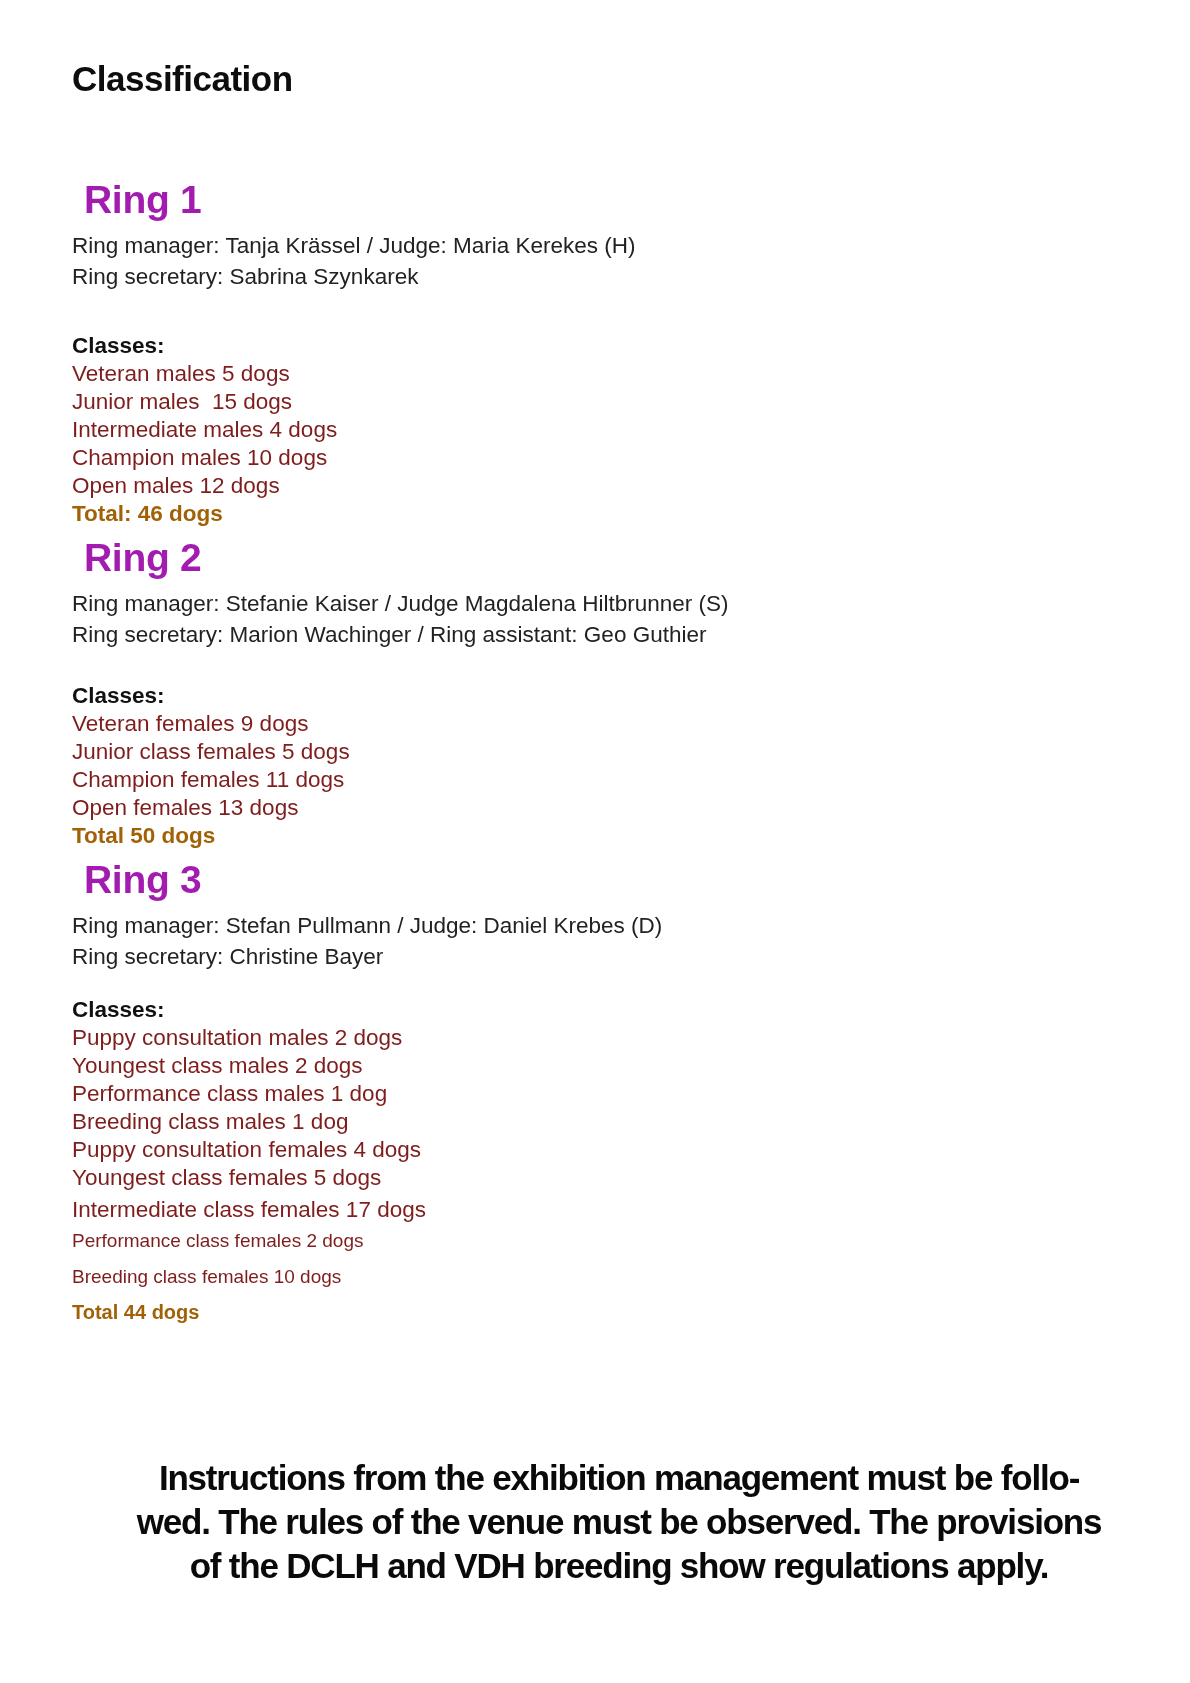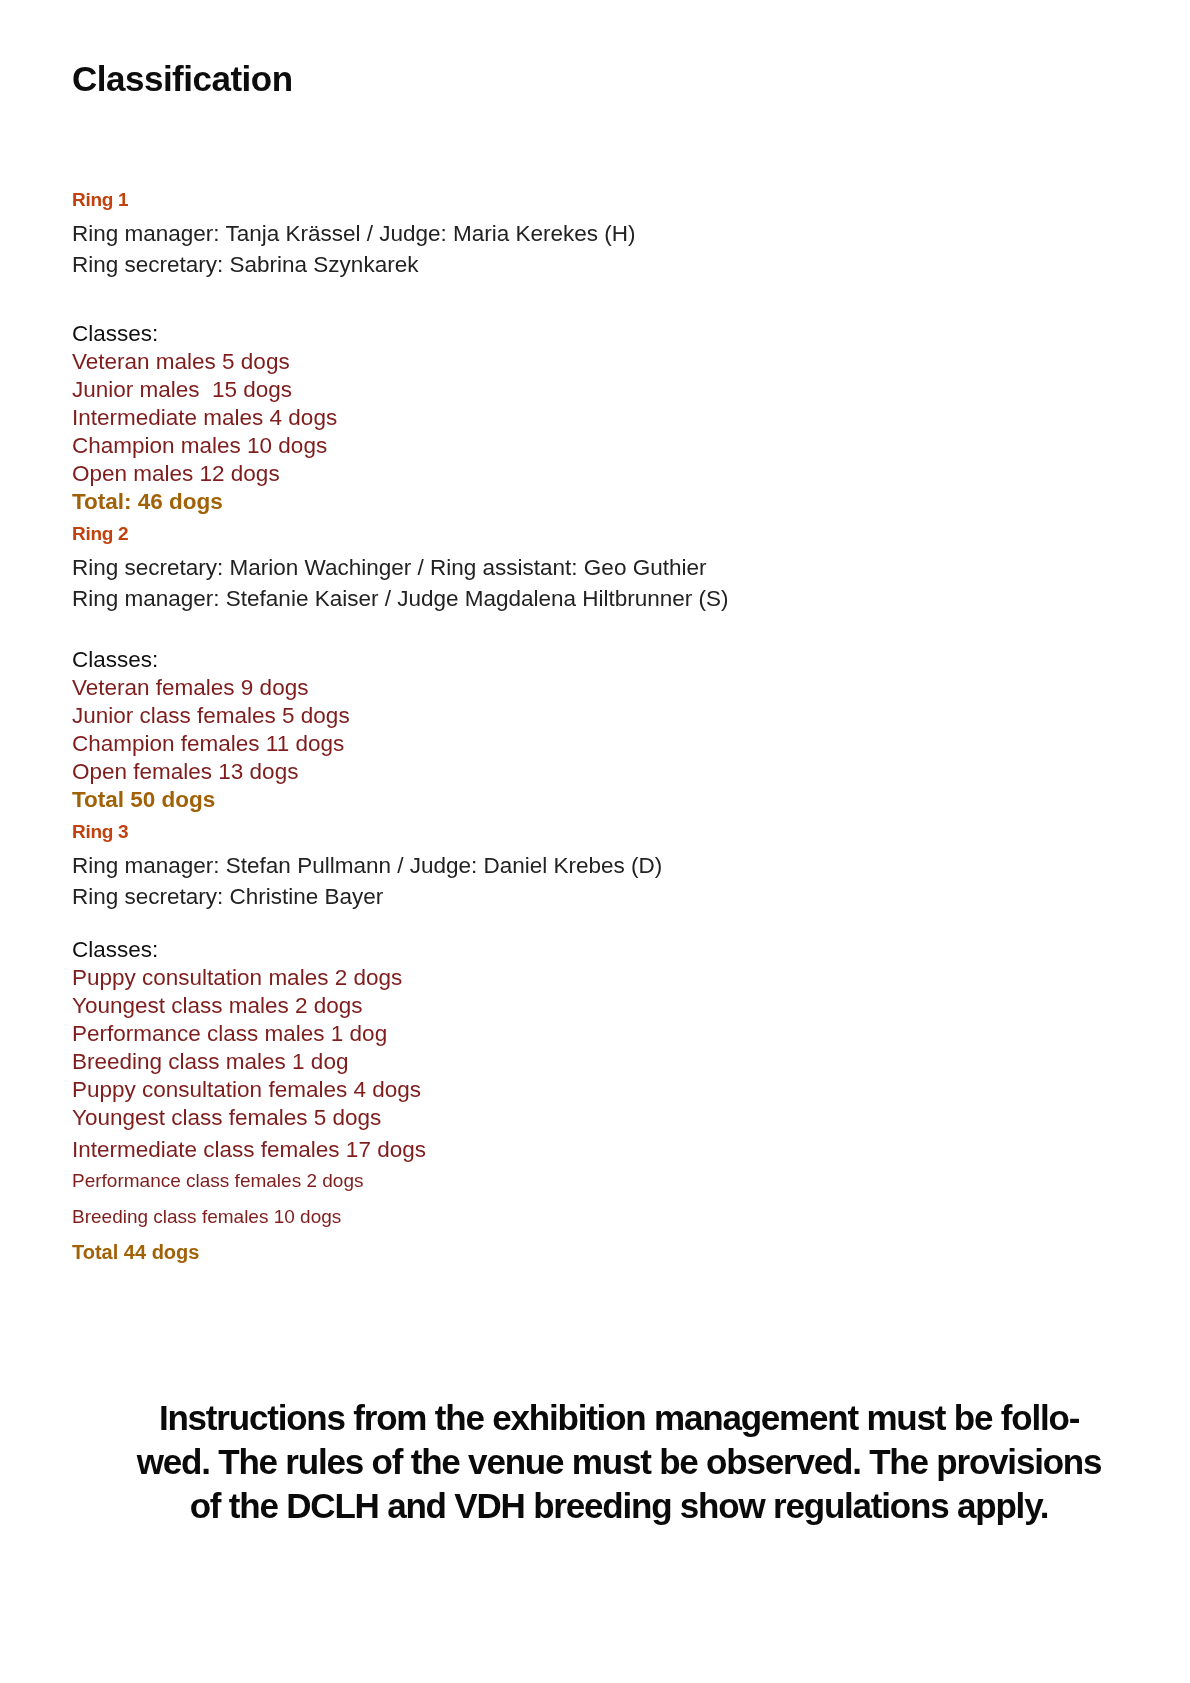--- a/index.html
+++ b/index.html
@@ -22,40 +22,40 @@
     margin: 0 0 82px 0;
     font-size: 35px;
     line-height: 42px;
     font-weight: 700;
     color: #0d0d0d;
     letter-spacing: -0.5px;
   }
   .ring-section { margin: 0; }
   .ring-section + .ring-section { margin-top: 0; }
   .ring-heading {
-    margin: 0;
-    font-size: 19px;
+    margin: 12px;
+    font-size: 39px;
     line-height: 36px;
     font-weight: 700;
-    color: #c2410c;
+    color: #a21caf;
     letter-spacing: -0.3px;
   }
   .staff-line {
     margin: 0;
     font-size: 22.5px;
     line-height: 31px;
     white-space: pre-wrap;
     color: #222222;
   }
   .classes-block { margin: 0; }
   .classes-label {
     margin: 0;
     font-size: 22.5px;
     line-height: 28px;
-    font-weight: 400;
+    font-weight: 700;
     color: #111111;
   }
   .class-line {
     margin: 0;
     font-size: 22.5px;
     line-height: 28px;
     white-space: pre-wrap;
     color: #7f1d1d;
   }
   .class-line.small {
@@ -111,22 +111,22 @@
       <p class="class-line">Junior males  15 dogs</p>
       <p class="class-line">Intermediate males 4 dogs</p>
       <p class="class-line">Champion males 10 dogs</p>
       <p class="class-line">Open males 12 dogs</p>
       <p class="total-line">Total: 46 dogs</p>
     </div>
   </section>
 
   <section class="ring-section section-ring2">
     <h2 class="ring-heading">Ring 2</h2>
+    <p class="staff-line">Ring manager: Stefanie Kaiser / Judge Magdalena Hiltbrunner (S)</p>
     <p class="staff-line">Ring secretary: Marion Wachinger / Ring assistant: Geo Guthier</p>
-    <p class="staff-line">Ring manager: Stefanie Kaiser / Judge Magdalena Hiltbrunner (S)</p>
     <div class="classes-block classes-ring2">
       <p class="classes-label">Classes:</p>
       <p class="class-line">Veteran females 9 dogs</p>
       <p class="class-line">Junior class females 5 dogs</p>
       <p class="class-line">Champion females 11 dogs</p>
       <p class="class-line">Open females 13 dogs</p>
       <p class="total-line">Total 50 dogs</p>
     </div>
   </section>
 

